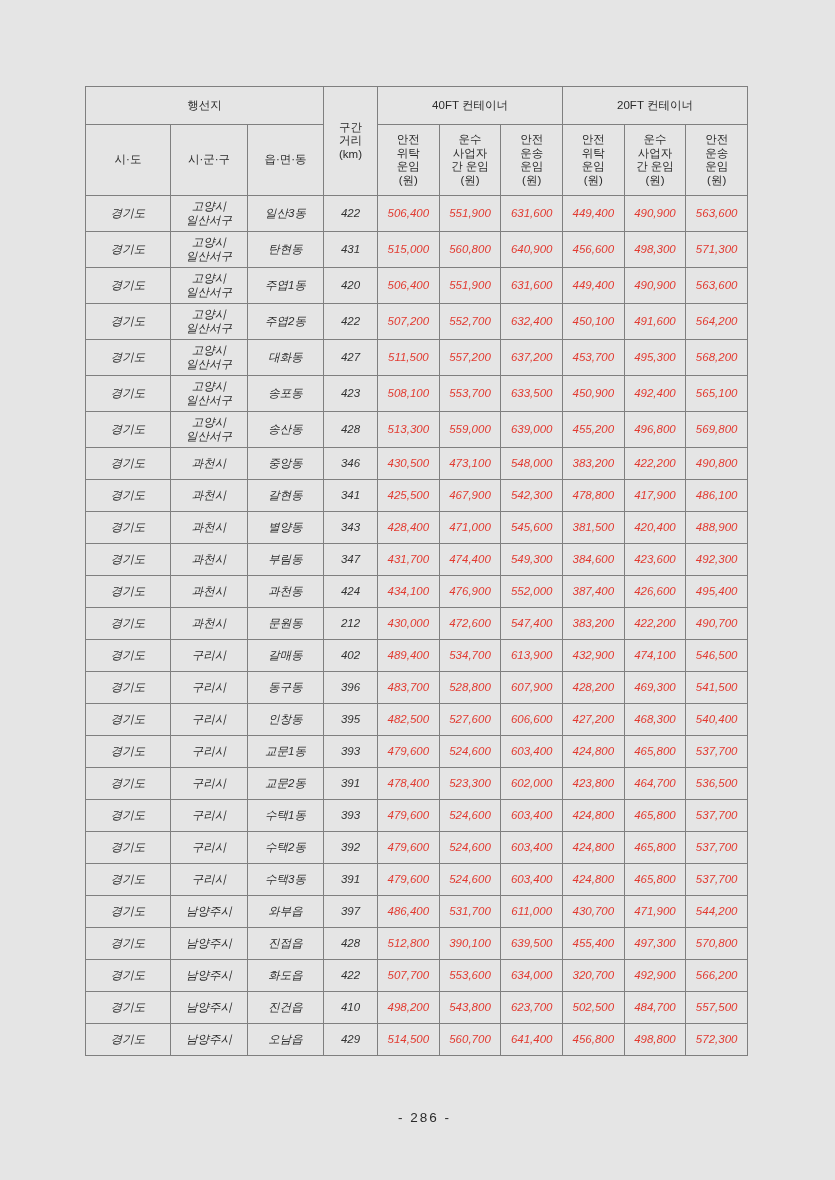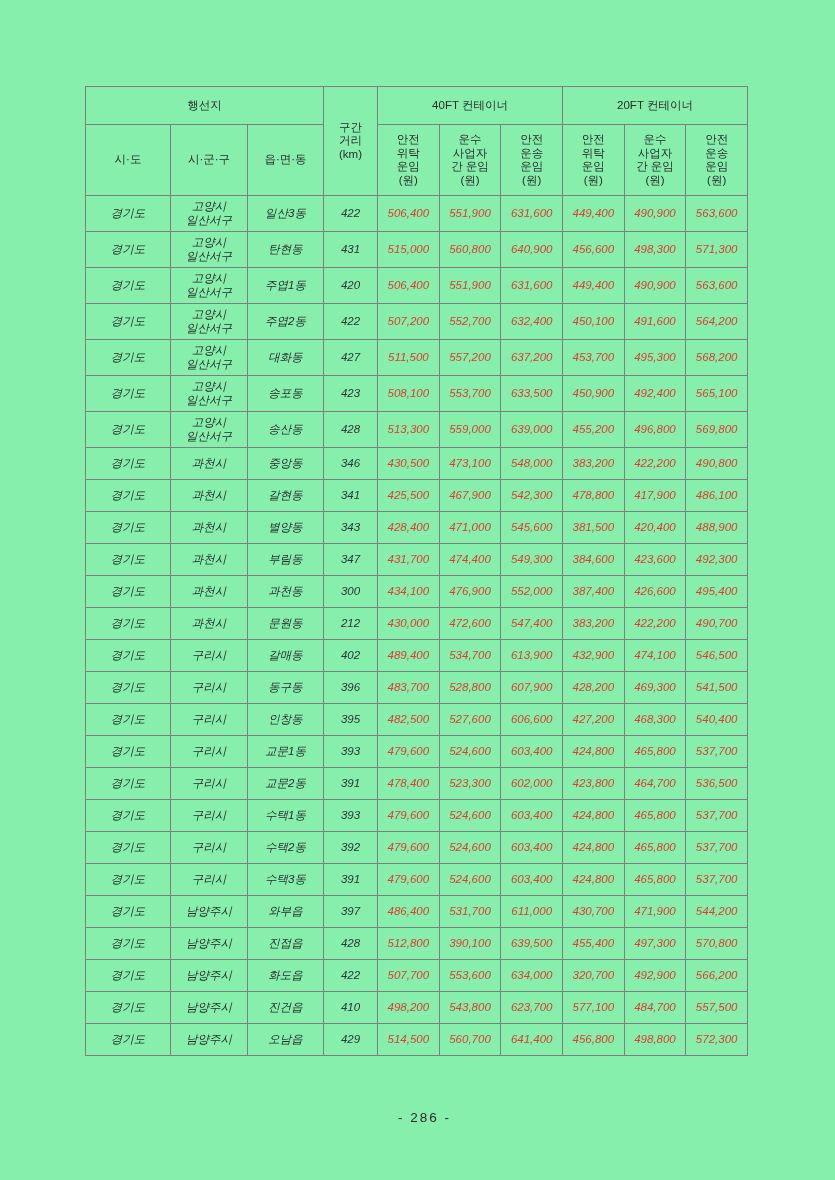--- a/index.html
+++ b/index.html
@@ -1,20 +1,20 @@
 <!DOCTYPE html>
 <html style="--accent-red: #e23b31;"><head>
 <meta charset="utf-8">
 <style>
   html, body { margin: 0; padding: 0; background: #ffffff; }
   .page {
     position: relative;
     width: 835px;
     height: 1180px;
-    background: #86efac;
+    background: #e5e5e5;
     font-family: "Liberation Sans", "DejaVu Sans", sans-serif;
     color: #2b2b2b;
     overflow: hidden;
   }
   table.fare {
     position: absolute;
     left: 85px;
     top: 86px;
     width: 663px;
     border-collapse: collapse;
@@ -242,21 +242,21 @@
           <td class="num">474,400</td>
           <td class="num">549,300</td>
           <td class="num">384,600</td>
           <td class="num">423,600</td>
           <td class="num">492,300</td>
         </tr>
         <tr>
           <td>경기도</td>
           <td class="pre">과천시</td>
           <td>과천동</td>
-          <td class="km">300</td>
+          <td class="km">424</td>
           <td class="num">434,100</td>
           <td class="num">476,900</td>
           <td class="num">552,000</td>
           <td class="num">387,400</td>
           <td class="num">426,600</td>
           <td class="num">495,400</td>
         </tr>
         <tr>
           <td>경기도</td>
           <td class="pre">과천시</td>
@@ -402,21 +402,21 @@
           <td class="num">566,200</td>
         </tr>
         <tr>
           <td>경기도</td>
           <td class="pre">남양주시</td>
           <td>진건읍</td>
           <td class="km">410</td>
           <td class="num">498,200</td>
           <td class="num">543,800</td>
           <td class="num">623,700</td>
-          <td class="num">577,100</td>
+          <td class="num">502,500</td>
           <td class="num">484,700</td>
           <td class="num">557,500</td>
         </tr>
         <tr>
           <td>경기도</td>
           <td class="pre">남양주시</td>
           <td>오남읍</td>
           <td class="km">429</td>
           <td class="num">514,500</td>
           <td class="num">560,700</td>

